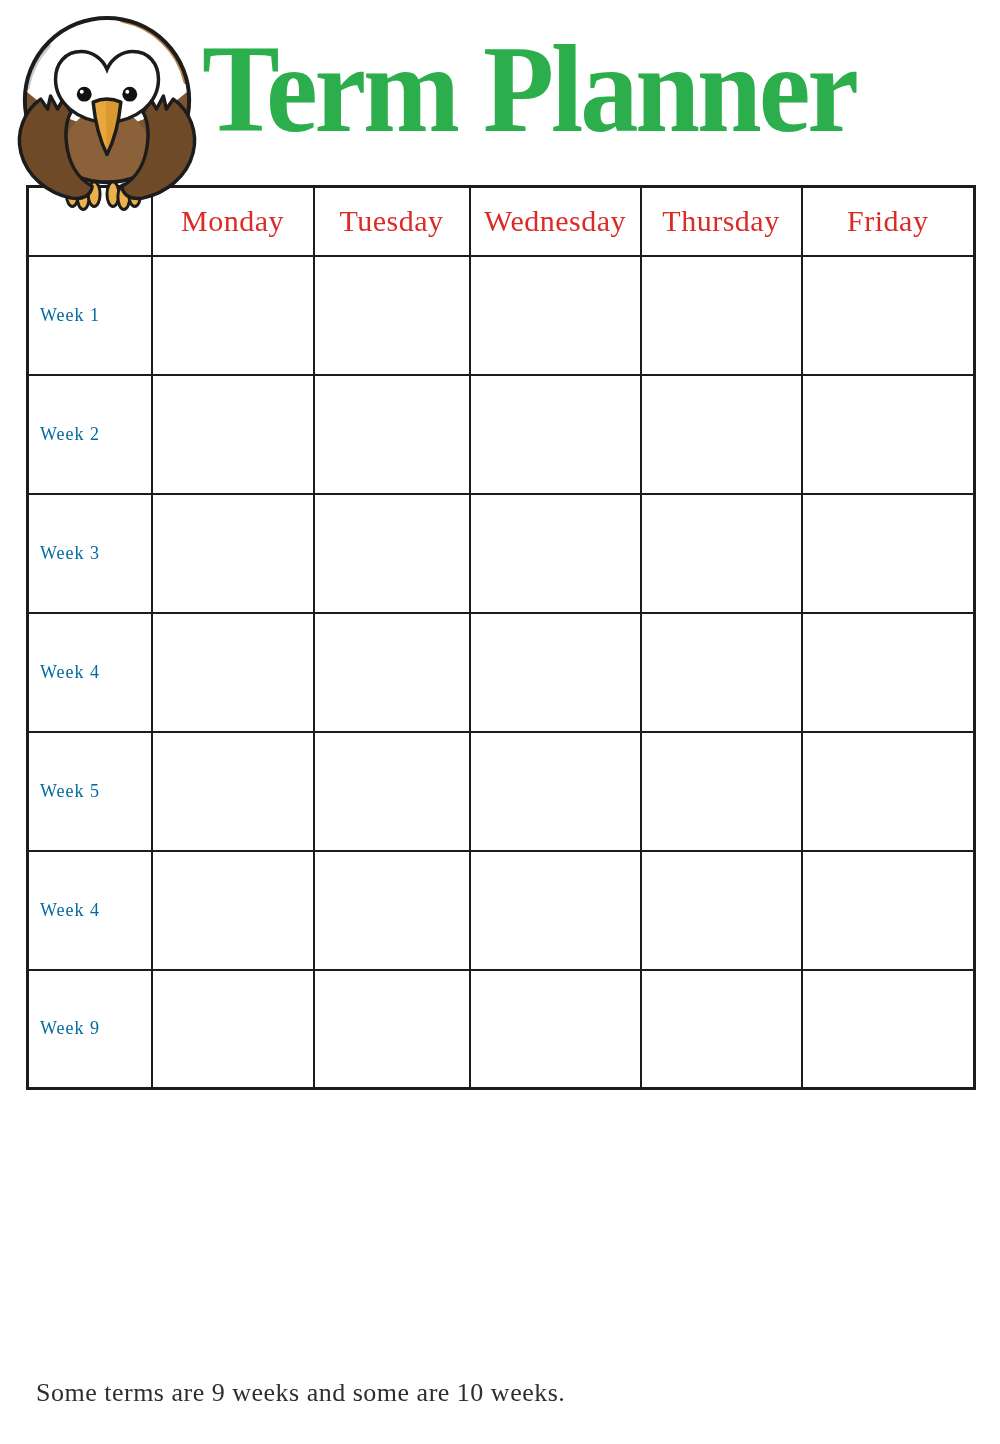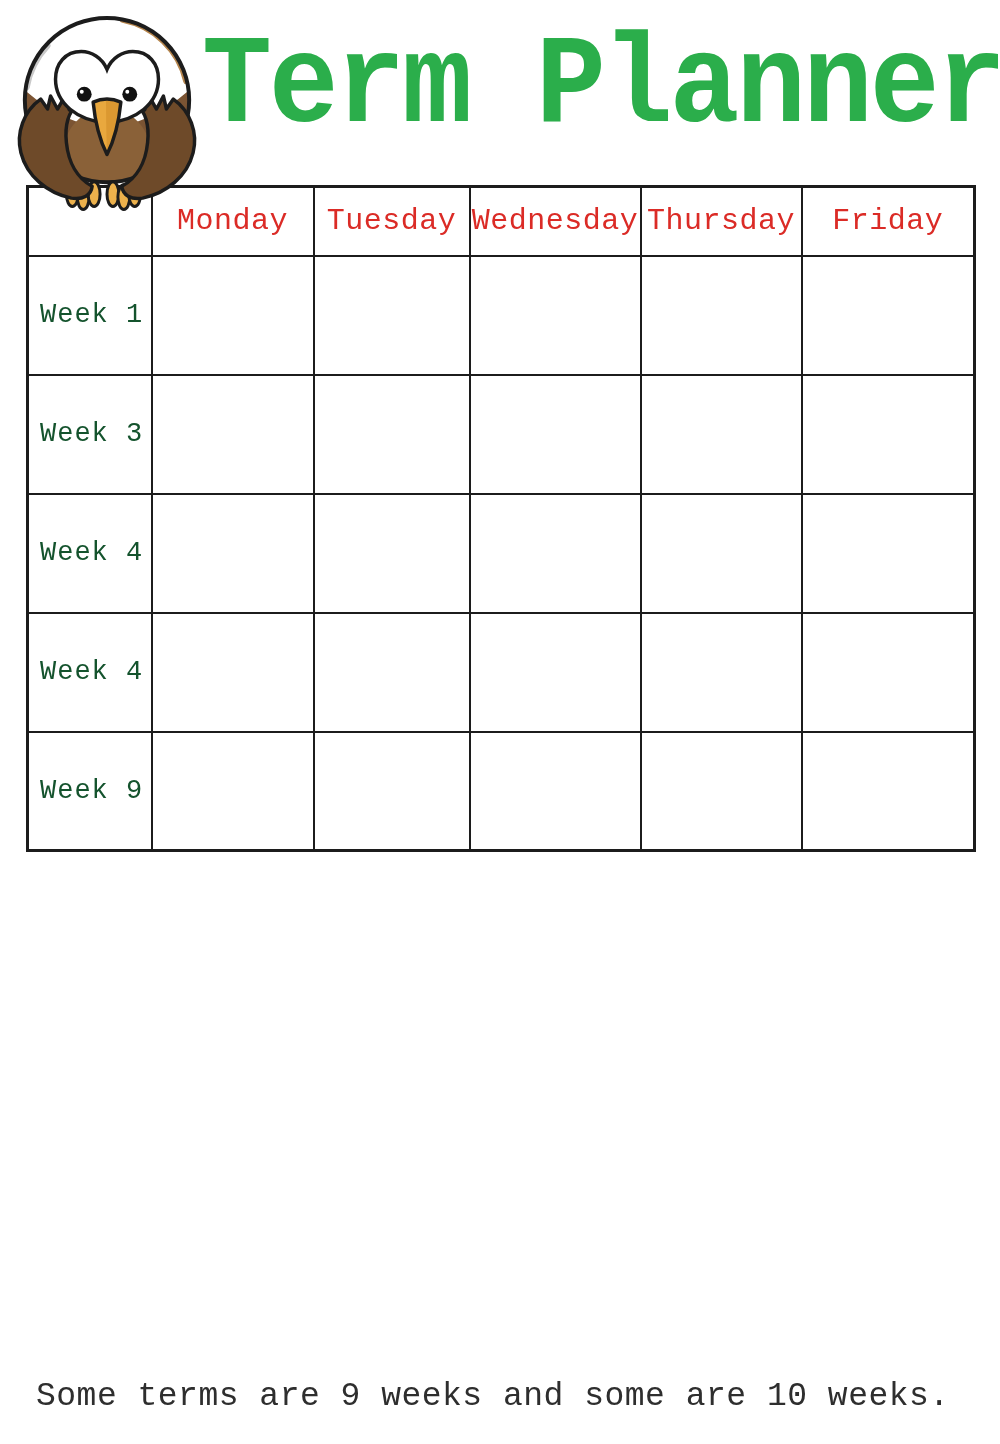--- a/index.html
+++ b/index.html
@@ -3,21 +3,21 @@
 <meta charset="utf-8">
 <style>
   * { margin: 0; padding: 0; box-sizing: border-box; }
   html, body { background: #ffffff; }
   .page {
     position: relative;
     width: 1000px;
     height: 1444px;
     background: #ffffff;
     overflow: hidden;
-    font-family: Liberation Mono, monospace;
+    font-family: Liberation Serif, serif;
   }
 
   
   .mascot {
     position: absolute;
     left: 8px;
     top: 6px;
     width: 198px;
     height: 208px;
     z-index: 3;
@@ -61,35 +61,35 @@
     color: #DB2B26;
     font-size: 30px;
     font-weight: 400;
     letter-spacing: 0.5px;
     text-align: center;
     vertical-align: middle;
     margin-top: 24px;
   }
   th.corner { background: #ffffff; }
   th.week-label {
-    color: #14532d;
-    font-size: 27px;
+    color: #0369a1;
+    font-size: 18px;
     font-weight: 400;
     letter-spacing: 1px;
     text-align: left;
     vertical-align: middle;
     padding-left: 11px;
   }
 
   
   p.note {
     position: absolute;
     left: 36px;
     top: 1378px;
-    font-size: 33px;
+    font-size: 26px;
     letter-spacing: 0.5px;
     color: #2e2e2e;
   }
 </style>
 </head>
 <body>
 
 <div class="page">
 
   <div class="mascot">
@@ -167,29 +167,45 @@
     <tbody>
       <tr>
         <th class="week-label">Week 1</th>
         <td></td>
           <td></td>
           <td></td>
           <td></td>
           <td></td>
       </tr>
       <tr>
+        <th class="week-label">Week 2</th>
+        <td></td>
+          <td></td>
+          <td></td>
+          <td></td>
+          <td></td>
+      </tr>
+      <tr>
         <th class="week-label">Week 3</th>
         <td></td>
           <td></td>
           <td></td>
           <td></td>
           <td></td>
       </tr>
       <tr>
         <th class="week-label">Week 4</th>
+        <td></td>
+          <td></td>
+          <td></td>
+          <td></td>
+          <td></td>
+      </tr>
+      <tr>
+        <th class="week-label">Week 5</th>
         <td></td>
           <td></td>
           <td></td>
           <td></td>
           <td></td>
       </tr>
       <tr>
         <th class="week-label">Week 4</th>
         <td></td>
           <td></td>

